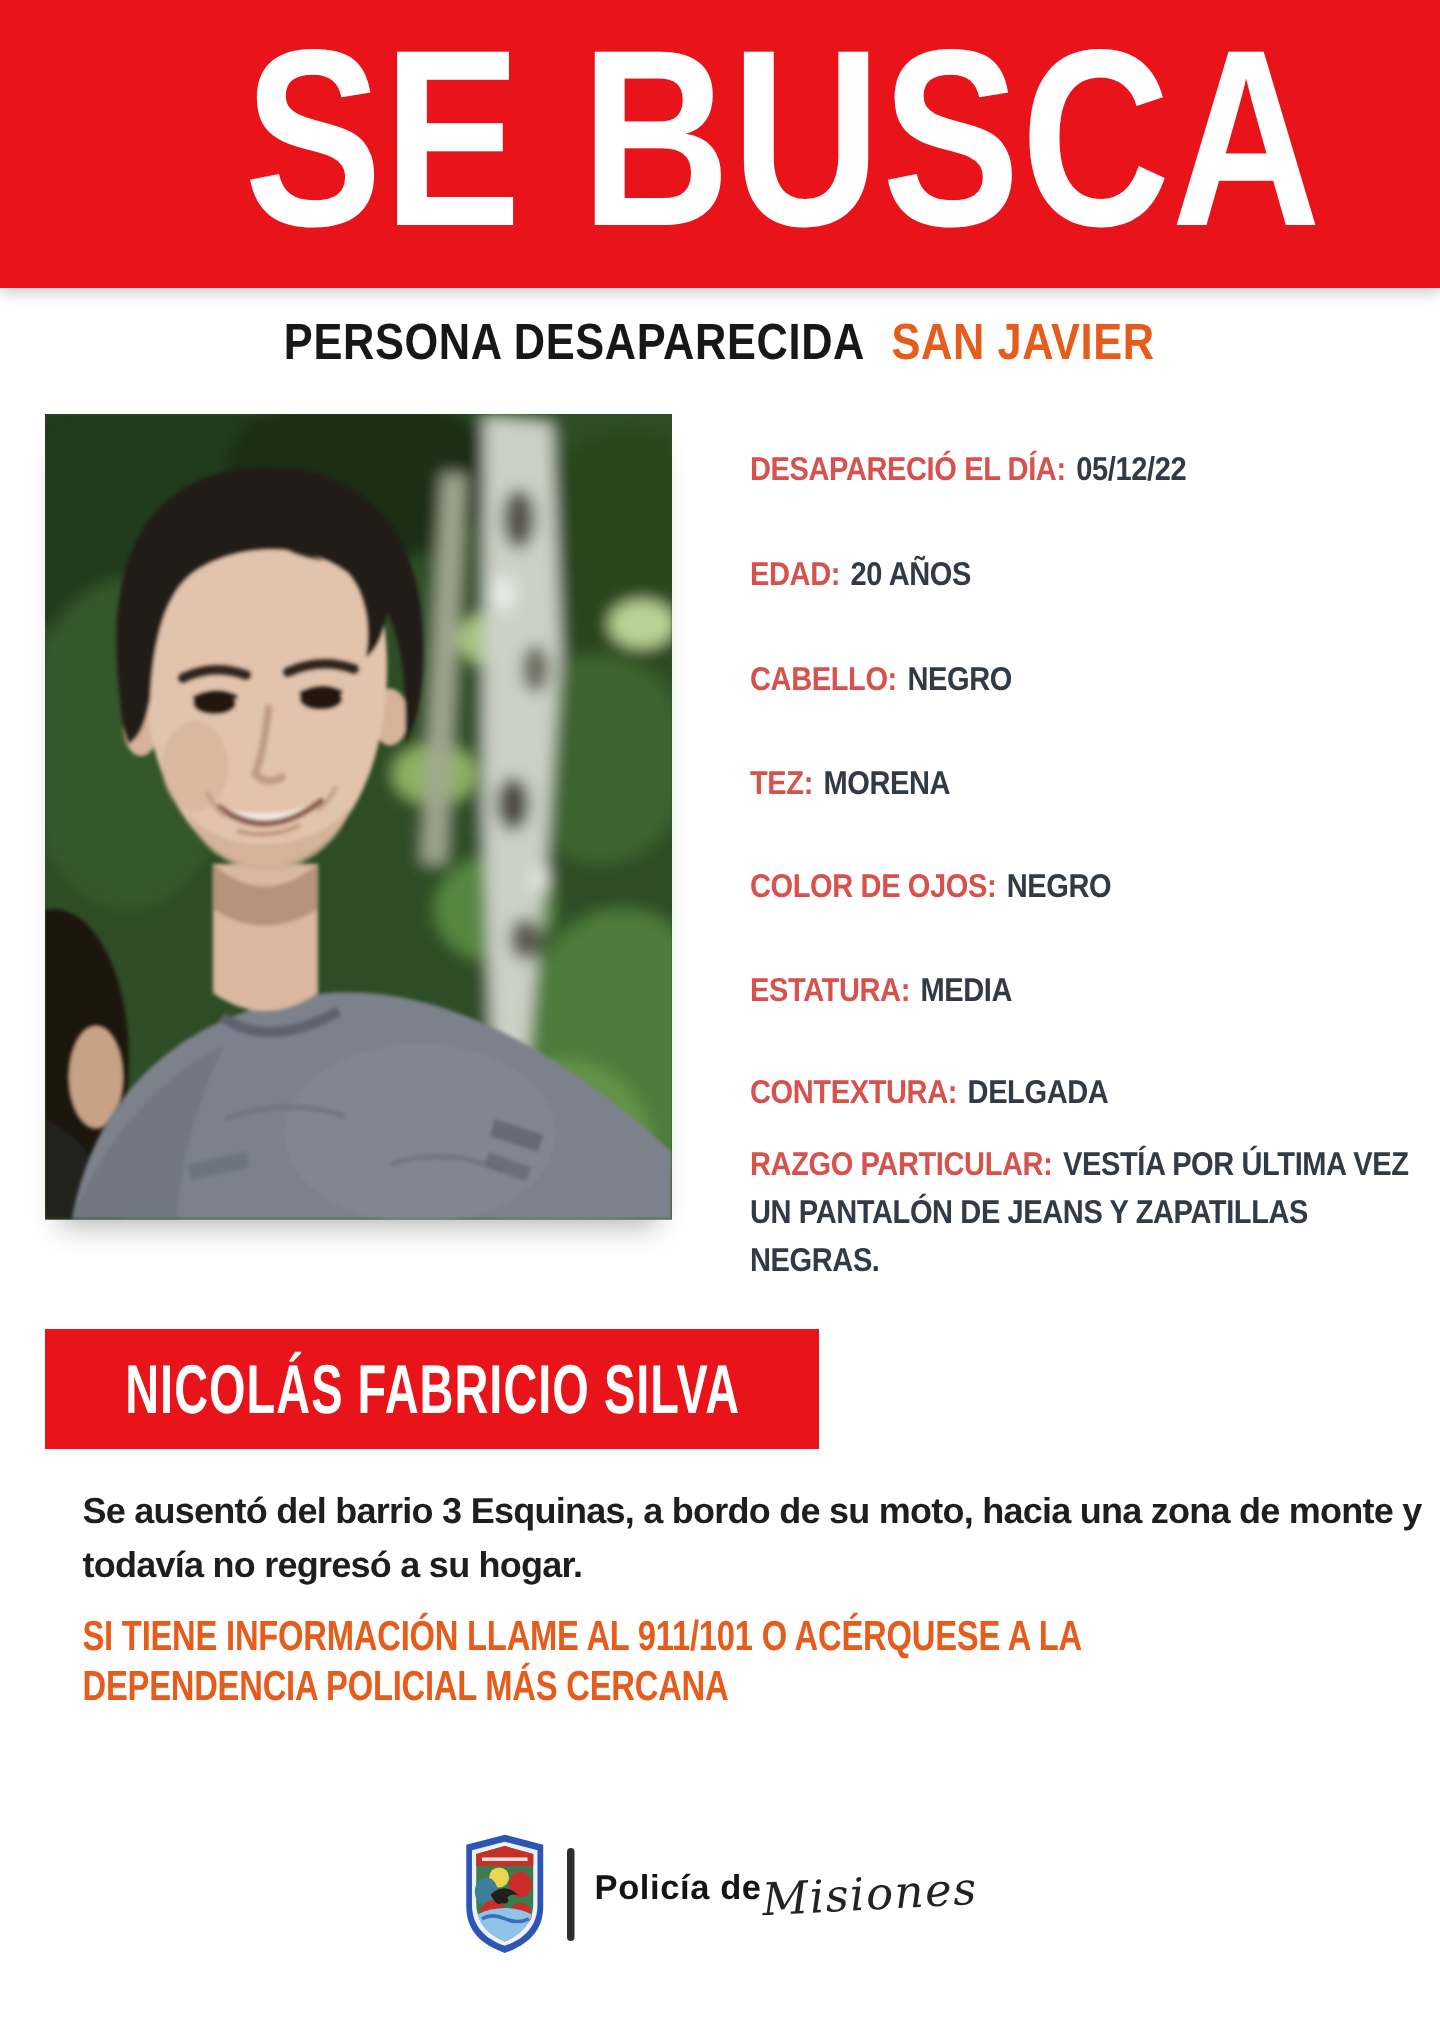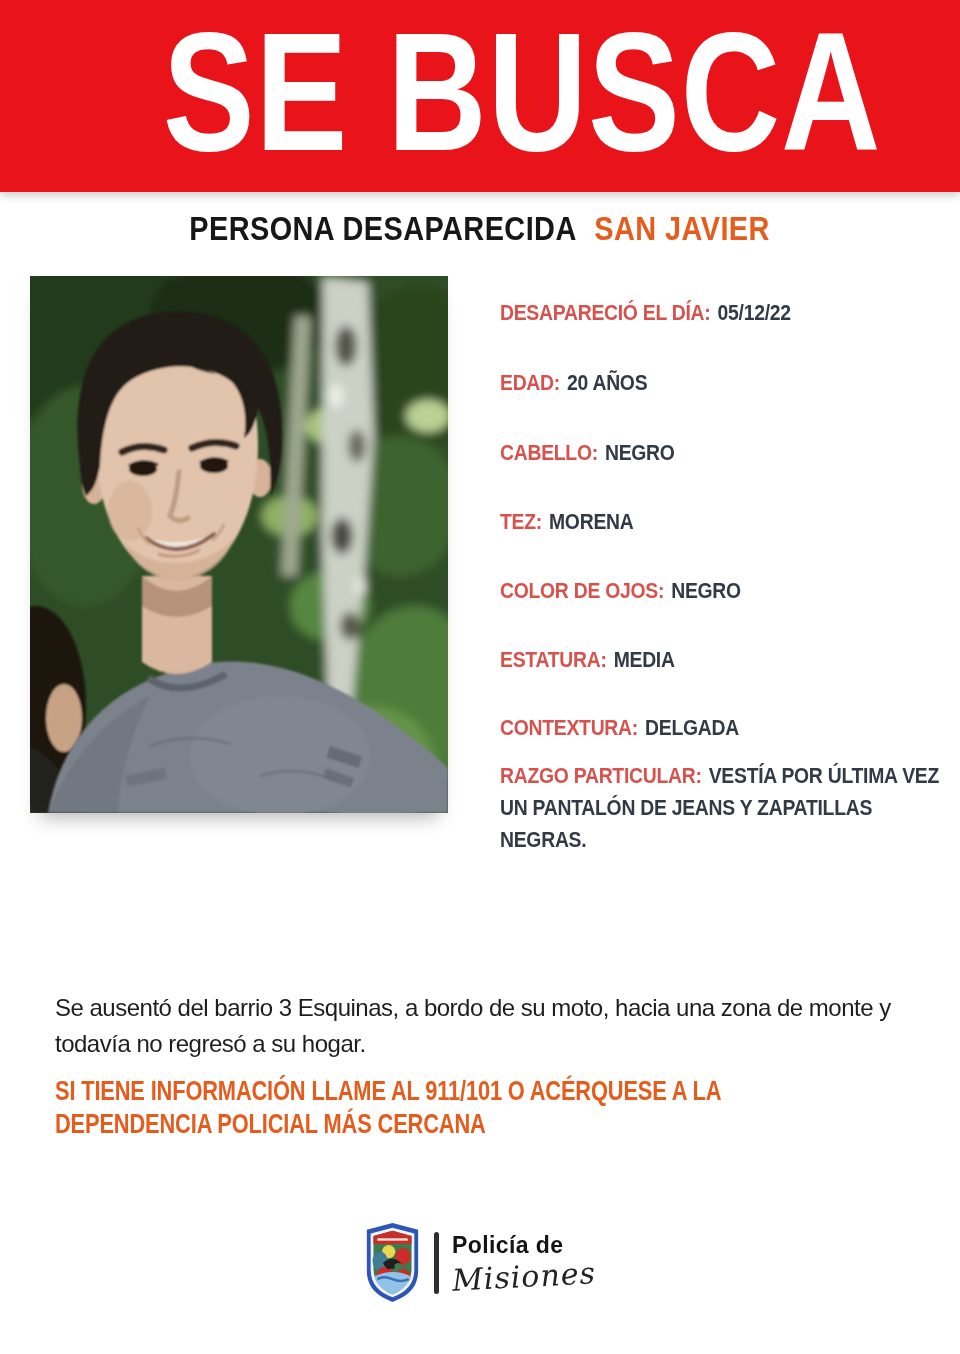--- a/index.html
+++ b/index.html
@@ -41,35 +41,35 @@
     position:absolute;left:30px;top:886px;width:516px;height:80px;background:#e8141a;
     display:flex;align-items:center;justify-content:center;
   }
   .name-banner span{
     color:#fff;font-weight:800;font-size:46px;white-space:nowrap;line-height:1;
     transform:scaleX(.68);letter-spacing:1px;
   }
   
   .description{
     position:absolute;left:55px;top:990px;width:895px;margin:0;
-    font-size:24px;line-height:36px;font-weight:400;color:#1e1e20;letter-spacing:-.5px;
+    font-size:24px;line-height:36px;font-weight:700;color:#1e1e20;letter-spacing:-.5px;
   }
   .warning{
     position:absolute;left:55px;top:1074px;width:1060px;margin:0;
     transform:scaleX(.78);transform-origin:left top;
     font-size:28px;line-height:33px;font-weight:800;color:#e65c1d;letter-spacing:-.2px;
   }
   
   .footer{
     position:absolute;left:0;top:1220px;width:960px;
     display:flex;align-items:center;justify-content:center;gap:13px;
   }
   .shield{width:57px;height:86px;filter:blur(.4px);}
   .divider{width:5px;height:62px;background:#2e2e2e;border-radius:3px;}
-  .org{display:flex;flex-direction:column;align-items:flex-start;}
+  .org{display:flex;flex-direction:row;align-items:flex-start;}
   .org-top{font-size:23px;font-weight:800;color:#141414;letter-spacing:.4px;line-height:1.15;}
   .org-script{
     font-family:"DejaVu Serif",serif;font-style:italic;font-size:30px;color:#232323;
     display:inline-block;transform:rotate(-3deg);margin-top:1px;letter-spacing:1px;
   }
 </style>
 </head>
 <body>
 
 <div class="poster">
@@ -190,20 +190,23 @@
       <span class="lbl">ESTATURA:</span><span class="val">MEDIA</span>
     </div>
     <div class="row" style="top:712px">
       <span class="lbl">CONTEXTURA:</span><span class="val">DELGADA</span>
     </div>
     <div class="row" style="top:760px">
       <span class="lbl">RAZGO PARTICULAR:</span><span class="val">VESTÍA POR ÚLTIMA VEZ UN PANTALÓN DE JEANS Y ZAPATILLAS NEGRAS.</span>
     </div>
   </div>
 
+  <div class="name-banner">
+    <span>NICOLÁS FABRICIO SILVA</span>
+  </div>
 
   <p class="description">Se ausentó del barrio 3 Esquinas, a bordo de su moto, hacia una zona de monte y todavía no regresó a su hogar.</p>
 
   <p class="warning">SI TIENE INFORMACIÓN LLAME AL 911/101 O ACÉRQUESE A LA DEPENDENCIA POLICIAL MÁS CERCANA</p>
 
   <footer class="footer">
     <svg class="shield" viewBox="0 0 60 88" xmlns="http://www.w3.org/2000/svg">
       <path d="M30,2 L57,9 L57,52 C57,70 46,79 30,85 C14,79 3,70 3,52 L3,9 Z" fill="#2d55b5"></path>
       <path d="M30,7 L53,13 L53,51 C53,66 44,75 30,80 C16,75 7,66 7,51 L7,13 Z" fill="#eef1f5"></path>
       <path d="M30,10 L50,15.5 L50,50 C50,63 42,72 30,77 C18,72 10,63 10,50 L10,15.5 Z" fill="#3e7a4e"></path>

